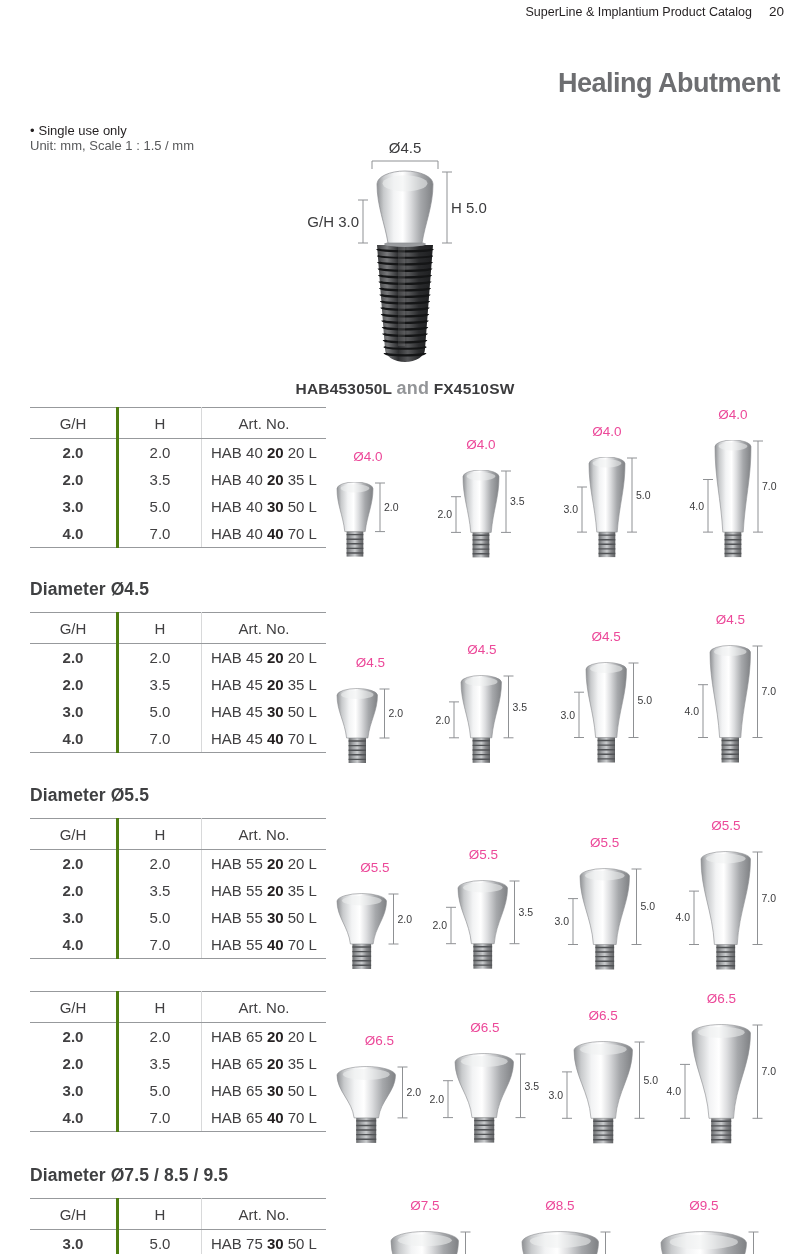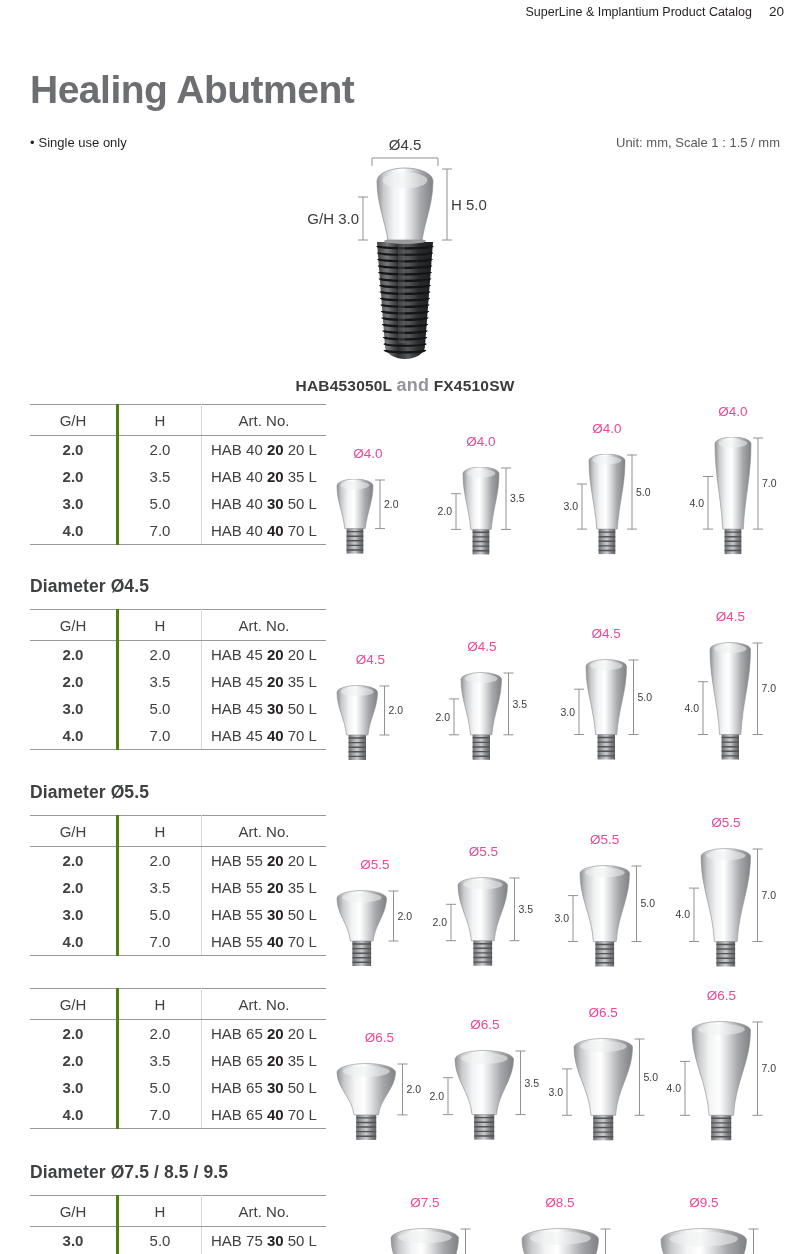--- a/index.html
+++ b/index.html
@@ -2,22 +2,22 @@
 <html><head>
 <meta charset="utf-8">
 <style>
   html,body{margin:0;padding:0;background:#fff;}
   .page{width:800px;height:1254px;position:relative;background:#fff;overflow:hidden;
         font-family:"Liberation Sans",sans-serif;color:#414042;}
   .hdr{position:absolute;top:4px;right:16px;display:flex;align-items:baseline;gap:17px;}
   .hdr .cat{font-size:12.5px;color:#231f20;}
   .hdr .pg{font-size:13.5px;color:#231f20;}
   .content{padding:0 20px 0 30px;}
-  h1.title{margin:70px 0 0 0;font-size:39px;line-height:1.0;font-weight:bold;color:#6d6e71;letter-spacing:-0.5px;}
-  .subrow{display:flex;justify-content:space-between;margin-top:26px;font-size:13px;color:#231f20;}
+  h1.title{margin:70px 0 0 0;font-size:27px;line-height:1.0;font-weight:bold;color:#6d6e71;letter-spacing:-0.5px;text-align:right;}
+  .subrow{display:flex;justify-content:space-between;margin-top:26px;font-size:13px;color:#231f20;flex-direction:column;}
   .subrow .unit{color:#58595b;padding-right:0px;}
   .bullet{margin-right:4px;}
   .hero{display:flex;flex-direction:column;align-items:center;margin-top:-14px;}
   .hero-caption{font-size:15.5px;font-weight:bold;color:#3b3b3d;margin-top:3px;letter-spacing:0.2px;}
   .hero-caption .and{color:#939598;font-size:18px;}
   .section{margin-top:8px;margin-bottom:21px;}
   .section h2{margin:0 0 12px 0;font-size:17.5px;font-weight:bold;color:#3f4042;letter-spacing:0.1px;}
   .section-body{display:flex;align-items:stretch;}
   table.tbl{width:296px;border-collapse:collapse;font-size:15px;flex:0 0 auto;align-self:flex-start;}
   table.tbl th{font-weight:normal;color:#414042;height:28px;

